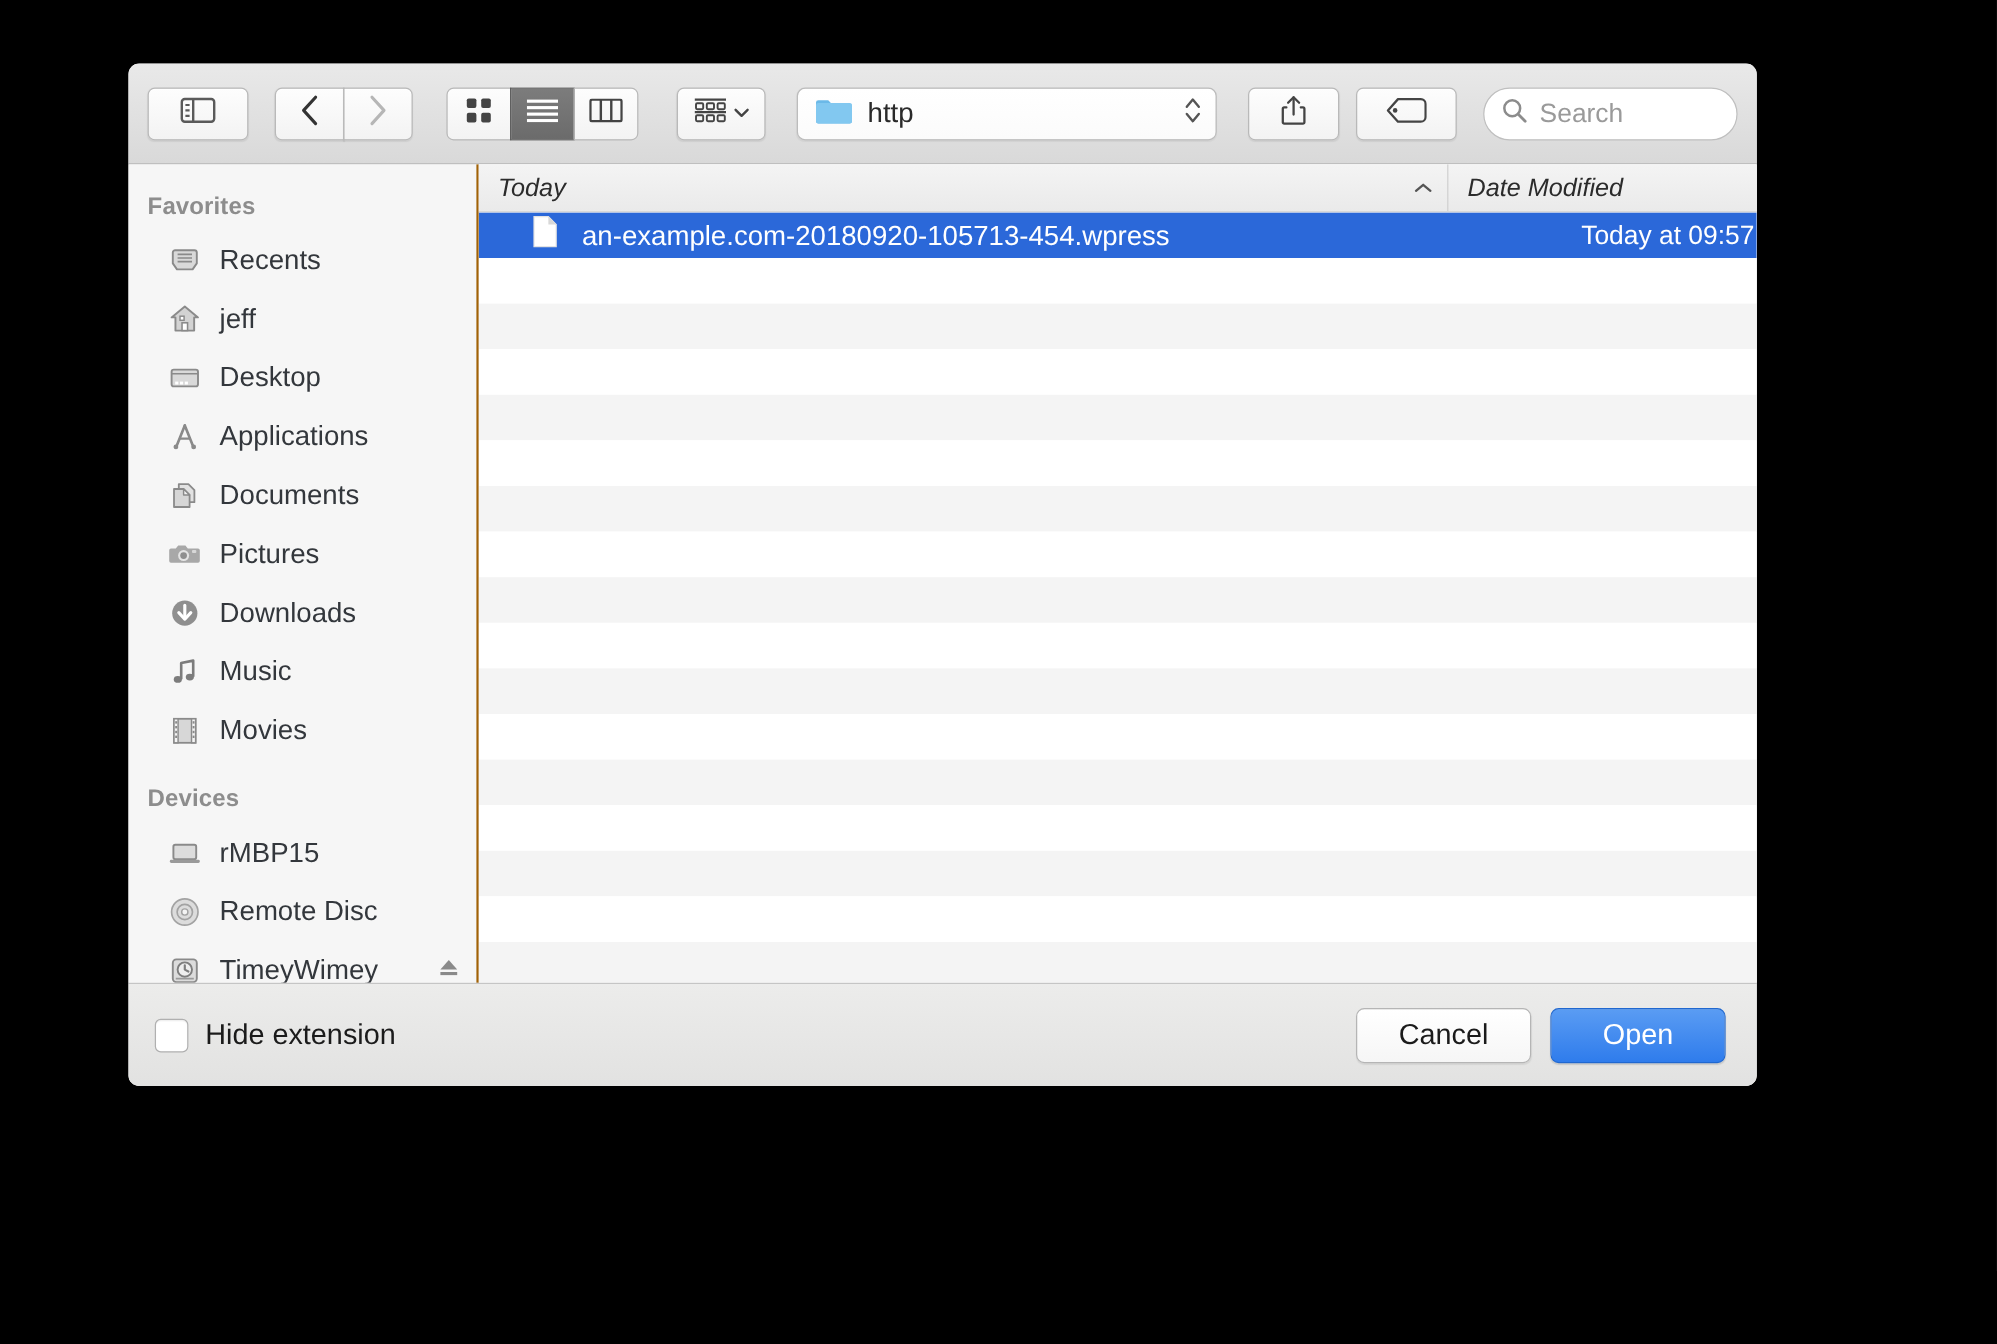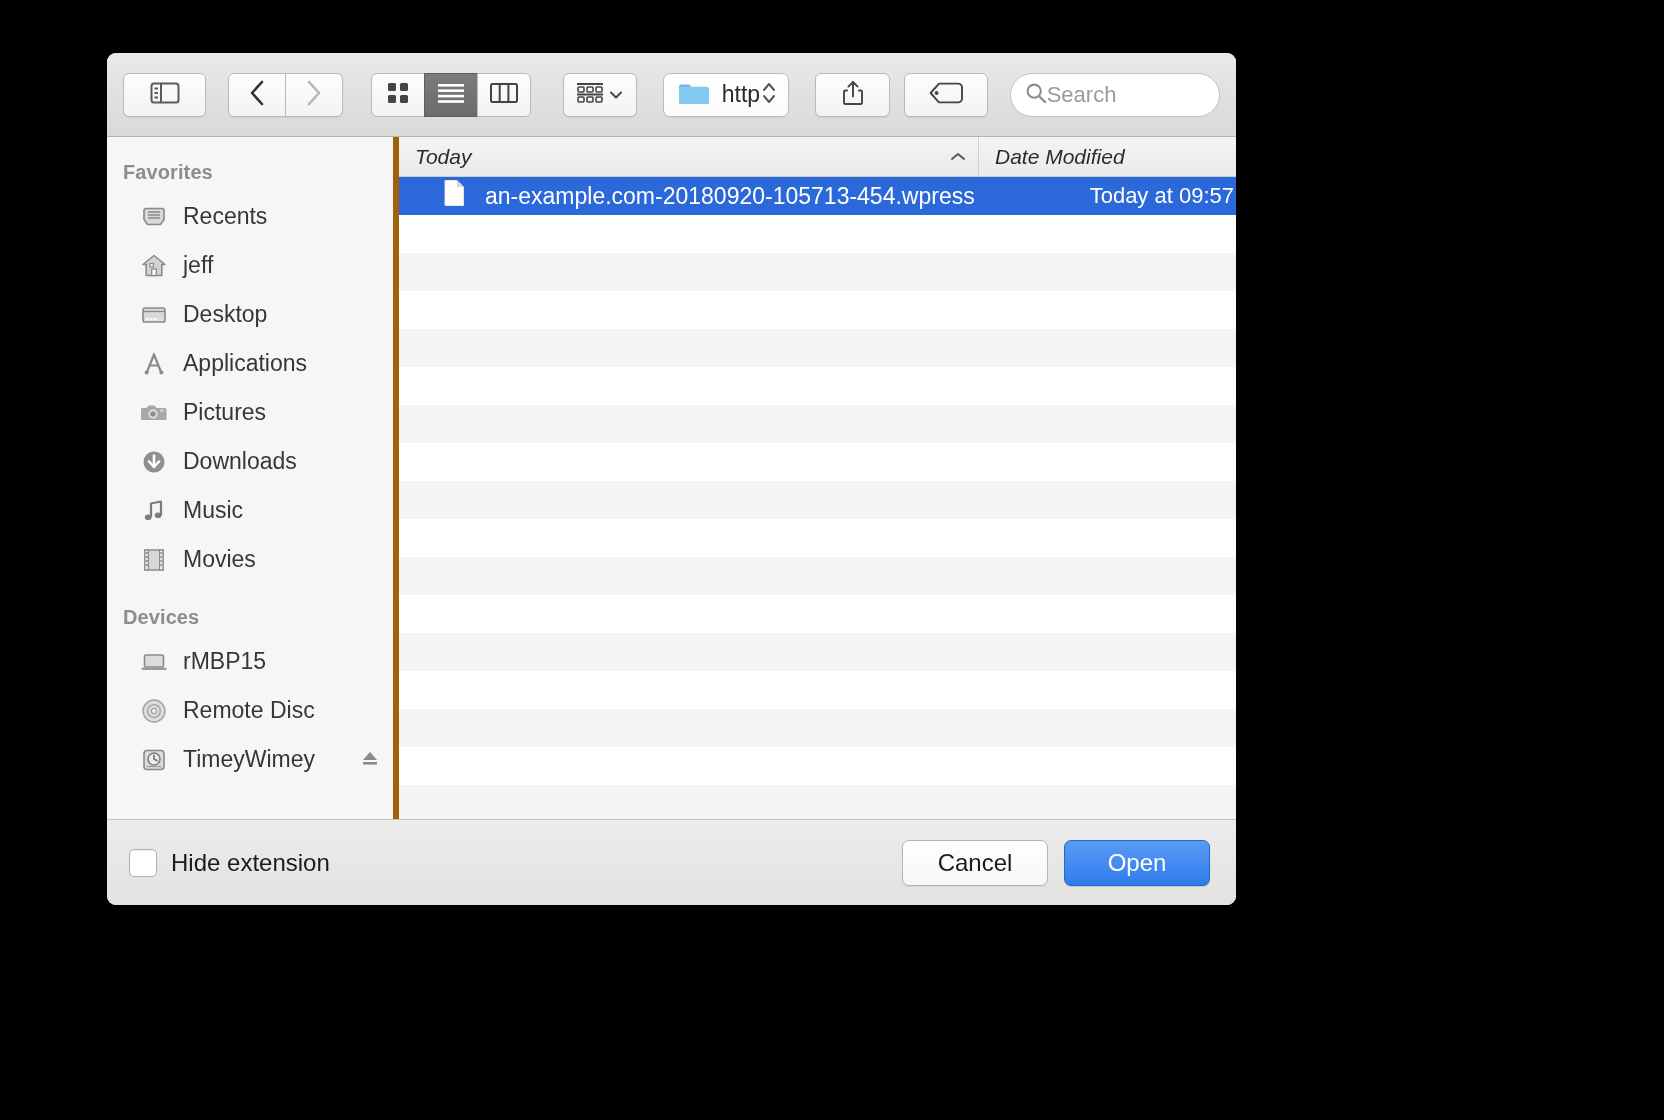--- a/index.html
+++ b/index.html
@@ -6,21 +6,21 @@
   html, body {
     width: 1664px; height: 1120px;
     background: #000;
     font-family: "Liberation Sans", sans-serif;
     overflow: hidden;
   }
 
   .dialog {
     position: absolute;
     left: 107px; top: 53px;
-    width: 1129px; height: 852px;
+    width: 1357px; height: 852px;
     background: #f6f6f6;
     border-radius: 9px;
     box-shadow: 0 0 0 0.5px rgba(0,0,0,0.35), 0 14px 40px rgba(0,0,0,0.55);
     overflow: hidden;
     display: flex;
     flex-direction: column;
   }
 
   
   .toolbar {
@@ -98,33 +98,34 @@
   .tag-btn   { width: 84px; margin-right: 22px; }
 
   .search-field {
     width: 212px; height: 44px;
     background: #fff;
     border: 1px solid #bfbfbf;
     border-radius: 22px;
     display: flex;
     align-items: center;
     padding: 0 14px;
+    gap: 10px;
     cursor: text;
   }
   .search-ph { font-size: 22px; color: #9a9a9a; }
 
   
   .body { flex: 1 1 auto; display: flex; min-height: 0; }
 
   
   .sidebar {
     width: 292px;
     flex: 0 0 292px;
     background: #f6f6f6;
-    border-right: 6px solid #a16207;
+    border-right: 2px solid #a16207;
     overflow: hidden;
     padding-top: 14px;
   }
   .sb-head {
     font-size: 20px;
     font-weight: bold;
     color: #8d8d8d;
     padding: 10px 0 8px 16px;
     letter-spacing: 0.1px;
   }
@@ -425,20 +426,30 @@
             <path d="M14 4.5L7 22" fill="none" stroke="#8a8a8a" stroke-width="2.2" stroke-linecap="round"></path>
             <path d="M14 4.5L21 22" fill="none" stroke="#8a8a8a" stroke-width="2.2" stroke-linecap="round"></path>
             <line x1="9.5" y1="15.5" x2="18.5" y2="15.5" stroke="#8a8a8a" stroke-width="2"></line>
             <circle cx="6.6" cy="22.4" r="2" fill="#8a8a8a"></circle>
             <circle cx="21.4" cy="22.4" r="2" fill="#8a8a8a"></circle>
           </svg>
         </span>
         <span class="sb-label">Applications</span>
       </div>
 
+      <div class="sb-item">
+        <span class="sb-icon">
+          <svg width="28" height="28" viewBox="0 0 28 28">
+            <path d="M9 4.5h8l5 5v10H9z" fill="#e2e2e2" stroke="#8a8a8a" stroke-width="1.5" stroke-linejoin="round"></path>
+            <path d="M5 8.5h8l5 5v10H5z" fill="#d6d6d6" stroke="#8a8a8a" stroke-width="1.5" stroke-linejoin="round"></path>
+            <path d="M13 8.5l5 5h-5z" fill="#f2f2f2" stroke="#8a8a8a" stroke-width="1.2" stroke-linejoin="round"></path>
+          </svg>
+        </span>
+        <span class="sb-label">Documents</span>
+      </div>
 
       <div class="sb-item">
         <span class="sb-icon">
           <svg width="28" height="28" viewBox="0 0 28 28">
             <path d="M2.5 9h4l2-2.5h6L16.5 9H25a1.5 1.5 0 011.5 1.5v9A1.5 1.5 0 0125 21H2.5A1.5 1.5 0 011 19.5v-9A1.5 1.5 0 012.5 9z" fill="#a8a8a8"></path>
             <circle cx="13" cy="15" r="4.6" fill="#e4e4e4"></circle>
             <circle cx="13" cy="15" r="2.8" fill="#8f8f8f"></circle>
             <rect x="20" y="10.4" width="3.6" height="2.4" rx="0.8" fill="#d8d8d8"></rect>
           </svg>
         </span>

